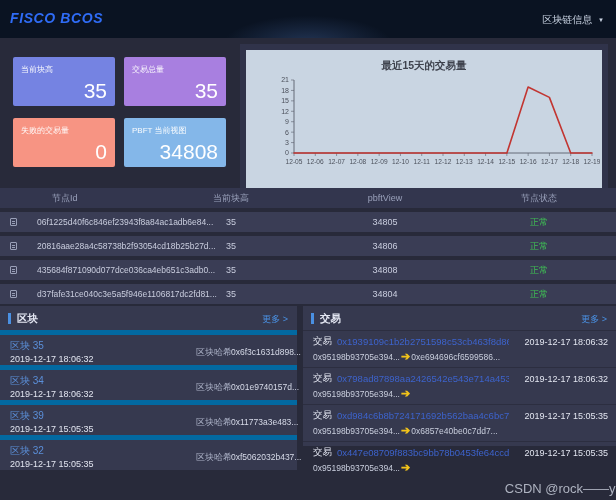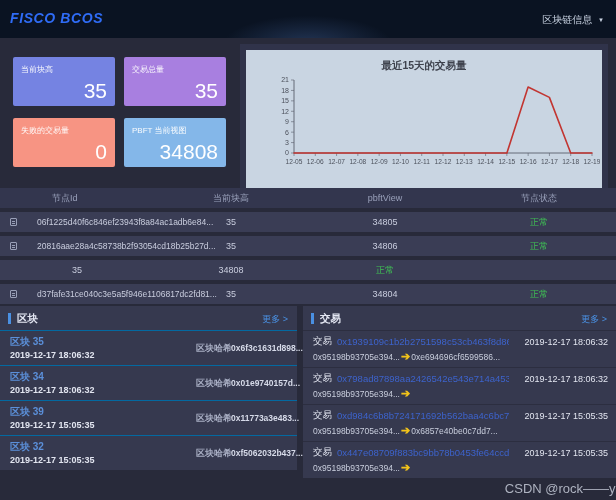--- a/index.html
+++ b/index.html
@@ -62,27 +62,27 @@
   .copy-ic {
     display:inline-block; width:7px; height:8px; flex:0 0 7px;
     border:1px solid #9aa0b8; border-radius:1px; cursor:pointer;
     background:linear-gradient(#9aa0b8,#9aa0b8) 1px 2px / 3px 1px no-repeat,
                linear-gradient(#9aa0b8,#9aa0b8) 1px 4px / 3px 1px no-repeat;
   }
   .green { color:#3fc254;text-align:center; }
   
   .panel { position:absolute; background:#36394f; }
   .blocks-panel { left:0; top:306px; width:297px; height:164px; }
-  .tx-panel { left:303px; top:306px; width:313px; height:172px; }
+  .tx-panel { left:303px; top:306px; width:313px; height:140px; }
   .p-head { position:relative; height:24px; }
   .p-bar { position:absolute; left:8px; top:7px; width:3px; height:11px; background:#4a90e2; }
   .p-title { position:absolute; left:17px; top:6px; font-size:10.5px; font-weight:bold; color:#e3e6f2; }
   .p-more { position:absolute; right:9px; top:7px; font-size:9px; color:#4a90e2; cursor:pointer; text-decoration:none; }
   
-  .b-item { position:relative; height:35px; border-top:1px solid #0369a1;font-weight:bold; }
+  .b-item { position:relative; height:35px; border-top:5px solid #0369a1; }
   .b-link { position:absolute; left:10px; top:4px; font-size:10px; color:#5b8fd9; cursor:pointer; text-decoration:none; }
   .b-time { position:absolute; left:10px; top:19px; font-size:9px; color:#e2e5f0; }
   .b-hlabel { position:absolute; left:196px; top:11px; font-size:9px; color:#a9afc4; }
   .b-hash  { position:absolute; left:231px; top:11.5px; font-size:8.5px; color:#d6dae8; white-space:nowrap; }
   
   .x-item { position:relative; height:37px; border-top:1px solid #2c2e40; }
   .x-l1 { position:absolute; left:10px; right:8px; top:4px; display:flex; align-items:center; font-size:9.5px; }
   .x-label { color:#e2e5f0; margin-right:5px; flex:0 0 auto; }
   .x-link { color:#3d63cc; text-decoration:none; cursor:pointer; max-width:172px; overflow:hidden;
             white-space:nowrap; text-overflow:clip; flex:1 1 auto; }
@@ -201,20 +201,24 @@
     <div class="tc tc1">
       <span class="copy-ic"></span>
       <span class="nid">20816aae28a4c58738b2f93054cd18b25b27d...</span>
     </div>
     <div class="tc">35</div>
     <div class="tc">34806</div>
     <div class="tc green">正常</div>
   </div>
 
   <div class="t-row">
+    <div class="tc tc1">
+      <span class="copy-ic"></span>
+      <span class="nid">435684f871090d077dce036ca4eb651c3adb0...</span>
+    </div>
     <div class="tc">35</div>
     <div class="tc">34808</div>
     <div class="tc green">正常</div>
   </div>
 
   <div class="t-row">
     <div class="tc tc1">
       <span class="copy-ic"></span>
       <span class="nid">d37fafe31ce040c3e5a5f946e1106817dc2fd81...</span>
     </div>

